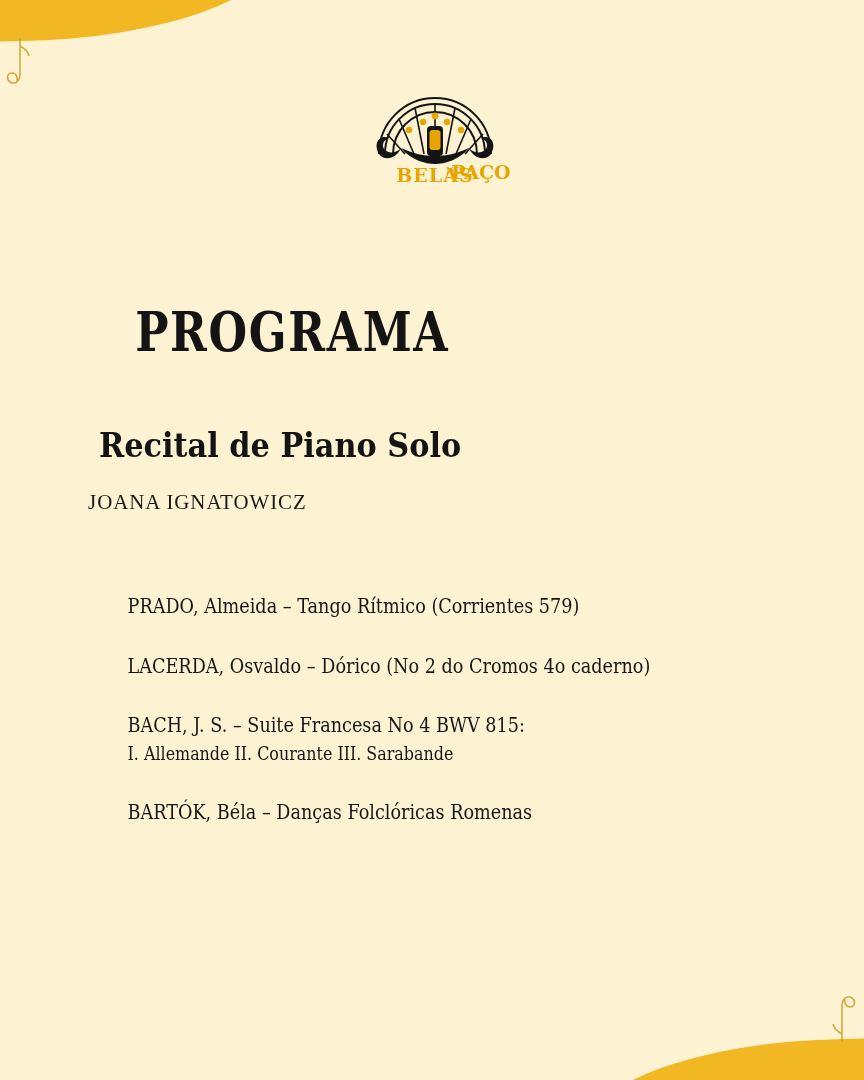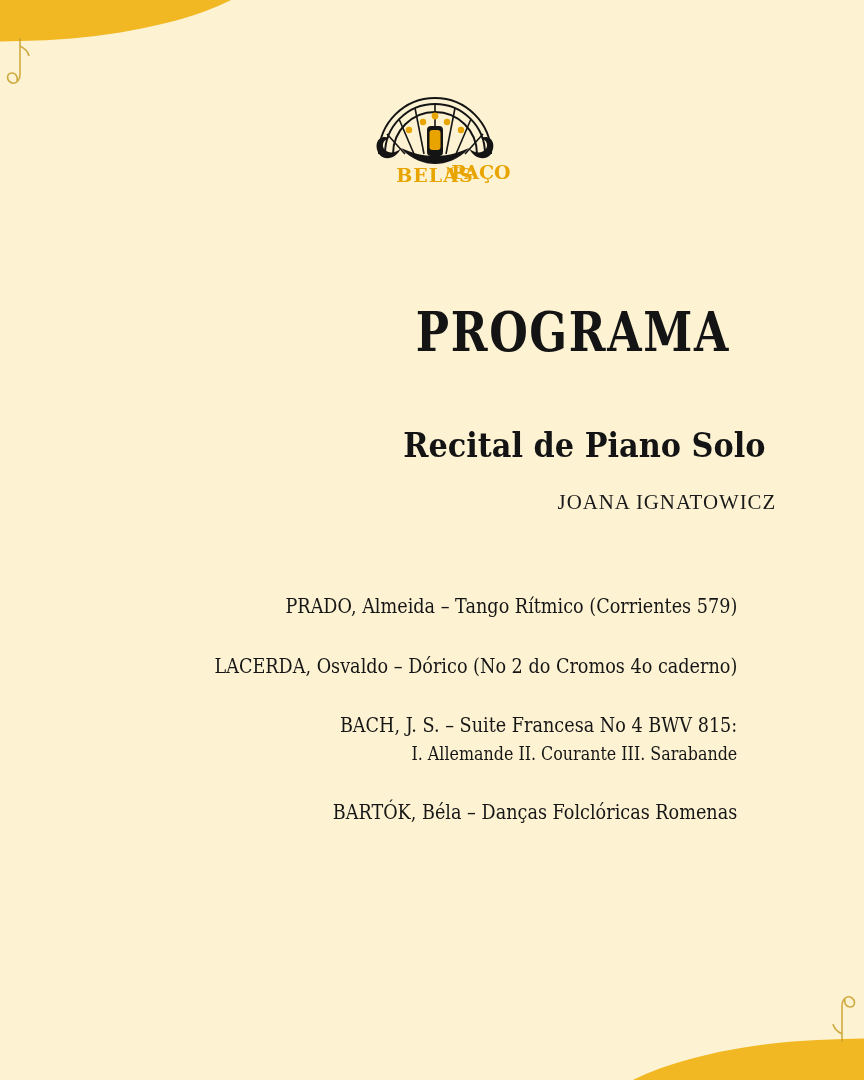--- a/index.html
+++ b/index.html
@@ -78,23 +78,23 @@
   .logo {
     width: 180px;
     height: 130px;
     position: relative;
   }
 
   
   .content {
     position: absolute;
     top: 300px;
-    left: 12px;
+    left: 0;
     right: 0;
-    text-align: right;
+    text-align: left;
     padding: 0 70px;
   }
 
   .title {
     font-family: "DejaVu Serif", serif;
     font-weight: bold;
     font-size: 54px;
     letter-spacing: 2px;
     color: #141414;
     margin: 0 0 62px 0;

